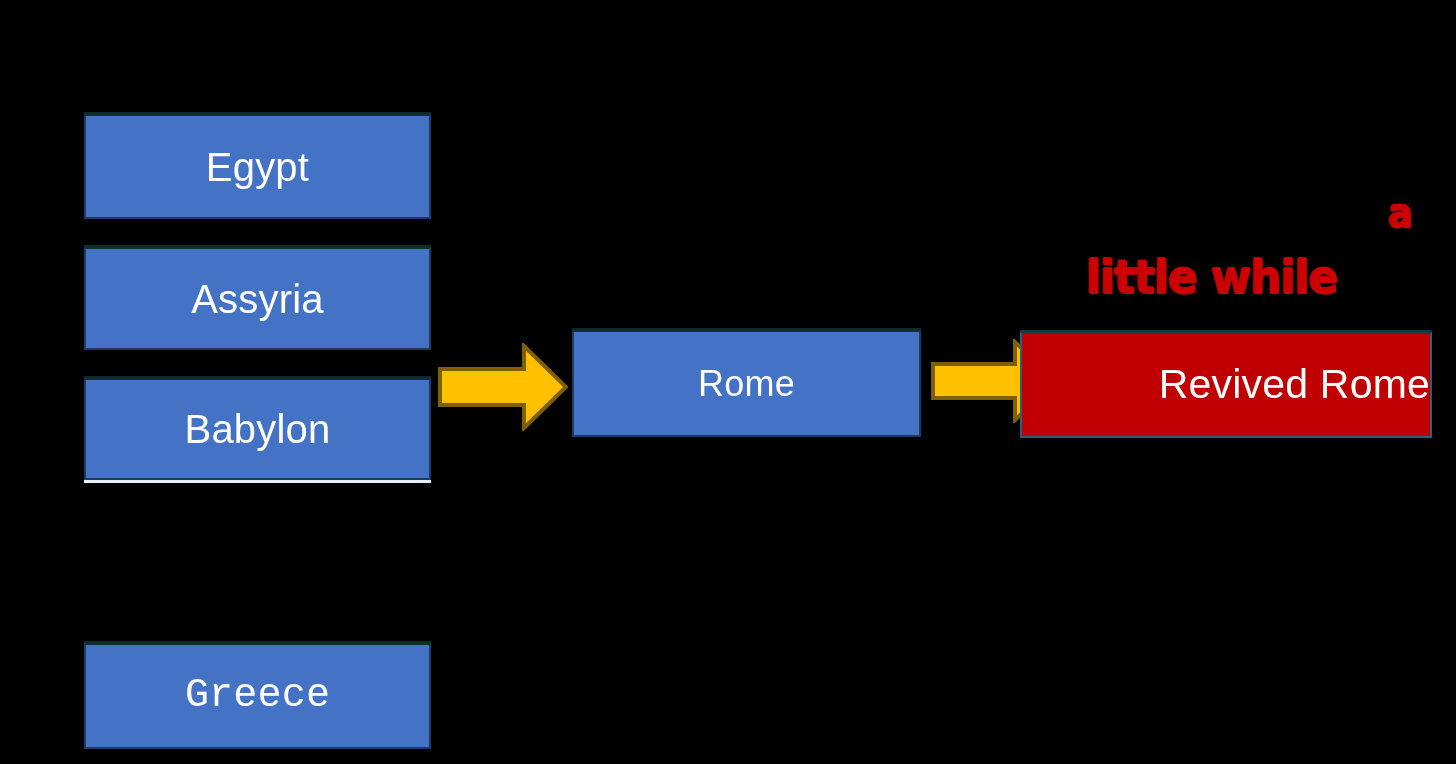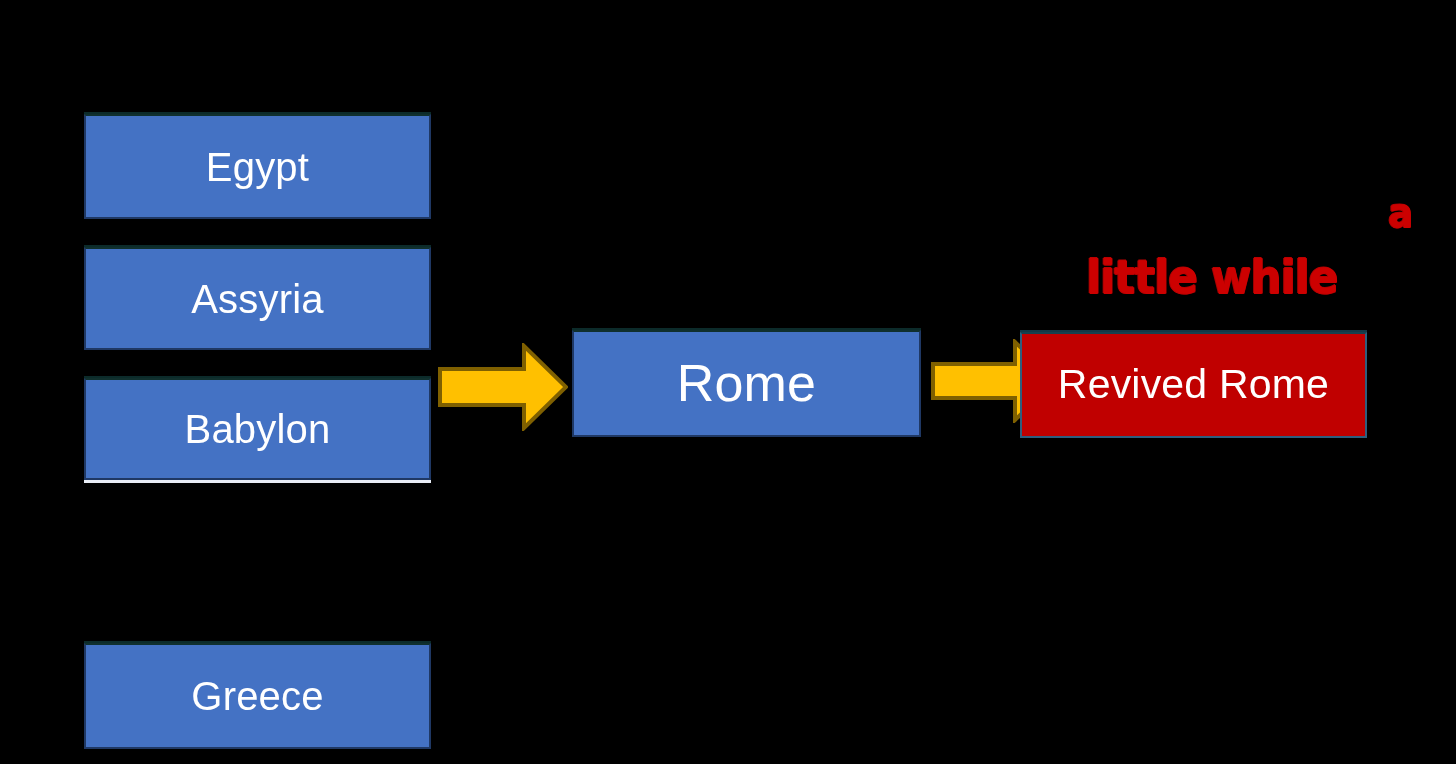--- a/index.html
+++ b/index.html
@@ -52,35 +52,35 @@
   }
 
   
   .col-left { left: 84px; width: 347px; }
   .col-left .node-label { font-size: 40px; }
 
   #node-egypt       { top: 114px; height: 105px; }
   #node-assyria     { top: 247px; height: 103px; text-align: center; }
   #node-babylon     { top: 378px; height: 102px; }
   #node-medo-persia { top: 510px; height: 105px; }
-  #node-greece      { top: 643px; height: 106px; }
+  #node-greece      { top: 643px; height: 106px; font-family: Liberation Mono, monospace; }
 
   
   #node-babylon { box-shadow: 0 -2px 0 0 #0C2B2A, 0 3px 0 0 #E9EEF7; }
 
   
   #node-rome {
     left: 572px; top: 330px;
     width: 349px; height: 107px;
   }
-  #node-rome .node-label { font-size: 52px; }
+  #node-rome .node-label { font-size: 36px; }
 
   #node-revived-rome {
     left: 1020px; top: 332px;
-    width: 347px; height: 106px;
+    width: 412px; height: 106px; justify-content: flex-end;
   }
   #node-revived-rome .node-label { font-size: 41px; }
 
   
   .arrow {
     position: absolute;
   }
   #arrow-1 { left: 438px; top: 343px; width: 130px; height: 88px; }
   #arrow-2 { left: 931px; top: 339px; width: 127px; height: 84px; }
 

